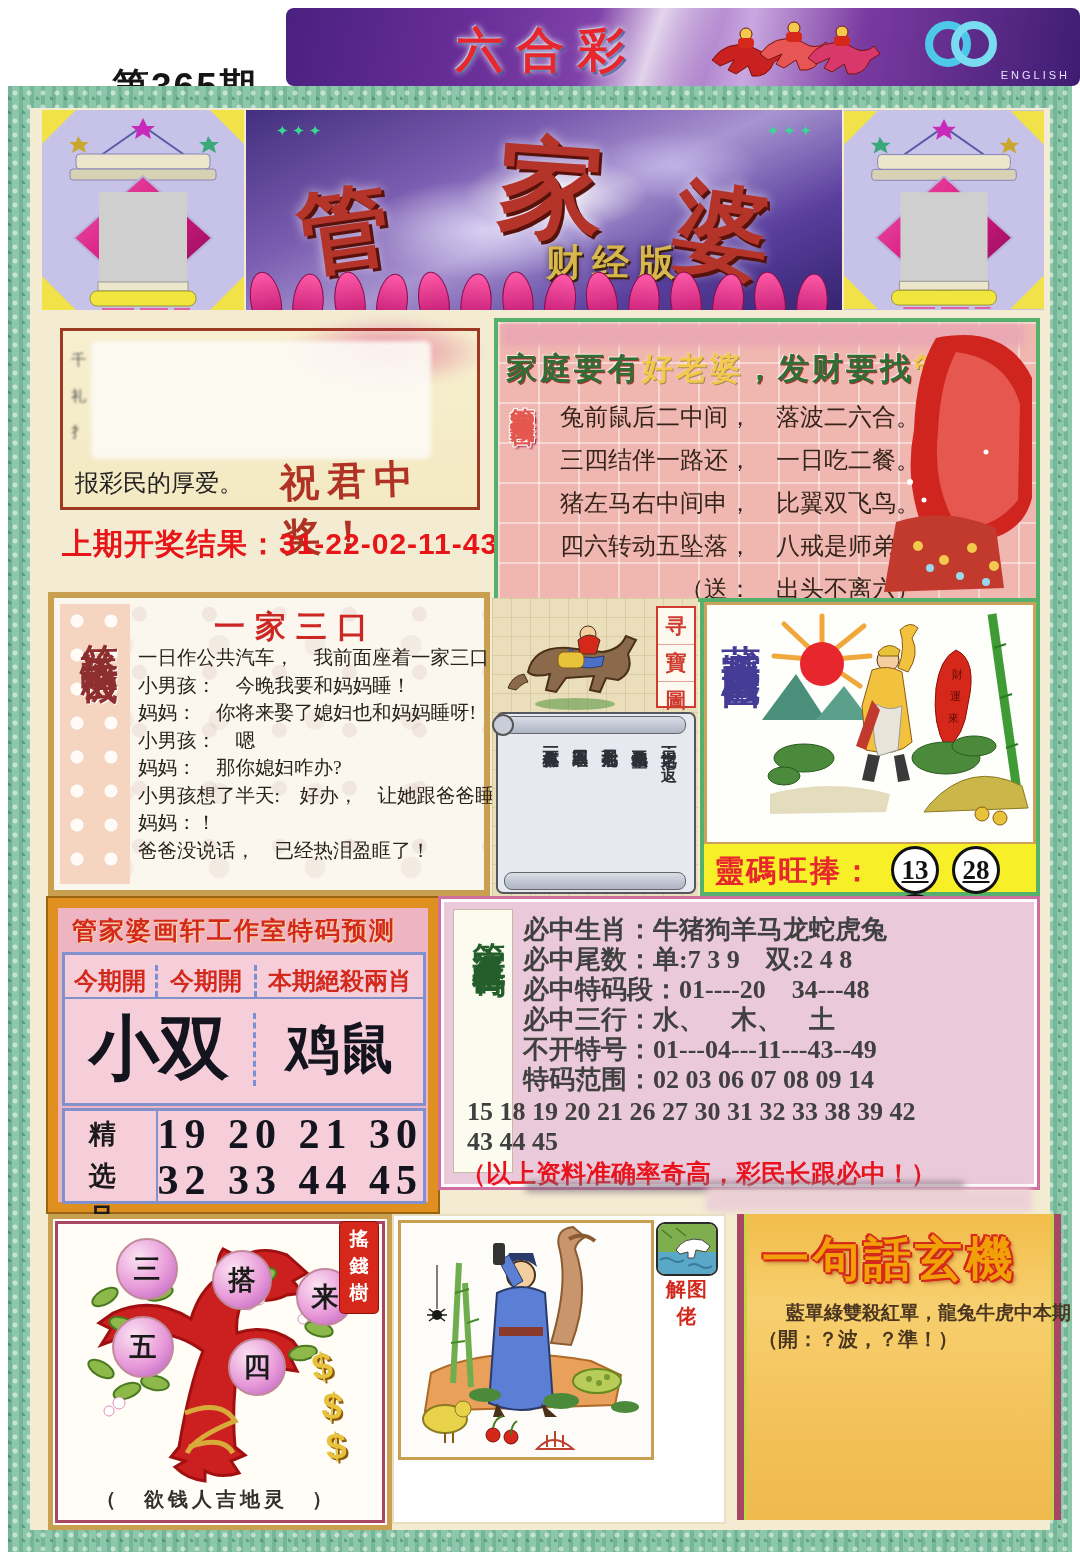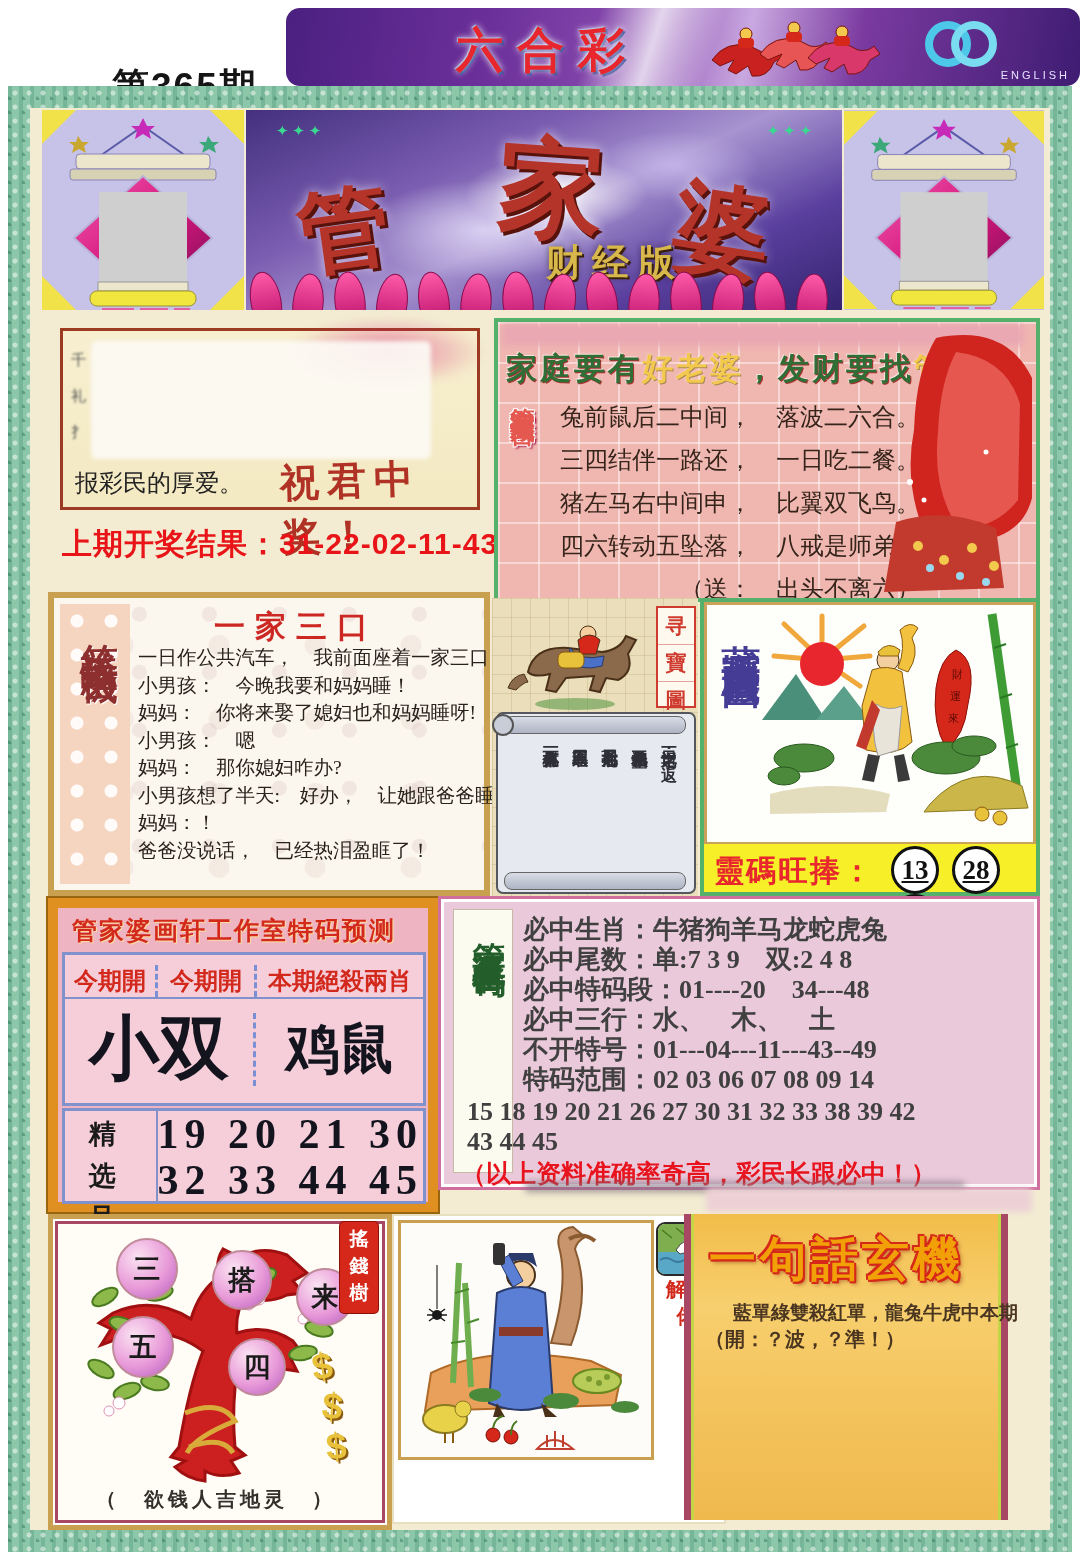--- a/index.html
+++ b/index.html
@@ -3,21 +3,21 @@
 <meta charset="utf-8">
 <style>
   html,body{margin:0;padding:0;background:#fdfdfb;}
   #page{position:relative;width:1080px;height:1555px;overflow:hidden;
         font-family:"Liberation Serif","DejaVu Serif",serif;background:#ffffff;}
   .abs{position:absolute;}
   
   .issue{font-family:"Liberation Sans","DejaVu Sans",sans-serif;font-weight:bold;
          font-size:37px;color:#151515;letter-spacing:2px;}
   .banner{background:linear-gradient(100deg,#4a2080 0%,#6b2f9a 25%,#8a4cb0 45%,#c9a8e0 58%,#7a3aa0 72%,#3f1c72 100%);
-          border-radius:14px;overflow:hidden;}
+          border-radius:8px;overflow:hidden;}
   .banner .streak{position:absolute;left:38%;top:-30px;width:120px;height:160px;
           background:linear-gradient(90deg,transparent,rgba(255,255,255,.75),transparent);
           transform:rotate(18deg);}
   .lotto{font-weight:900;font-size:47px;color:#e8262d;letter-spacing:14px;
          text-shadow:0 0 7px #ffffff,2px 2px 1px #233a8f,-1px -1px 1px #8ad;}
   .english{font-family:"Liberation Sans",sans-serif;font-size:11px;color:#e6e2ff;letter-spacing:3px;}
   
   .lace{background-color:#8cc7a9;
         background-image:radial-gradient(circle at 7px 7px,rgba(255,255,255,.5) 2px,transparent 3px),
                          radial-gradient(circle at 0 14px,rgba(26,100,74,.38) 3px,transparent 4px),
@@ -570,19 +570,19 @@
               <line x1="4" y1="6" x2="14" y2="14"></line>
               <line x1="18" y1="4" x2="28" y2="12"></line>
             </g>
           <path d="M18 26 q8 -14 26 -10 l8 6 -4 6 -10 -2 -2 8 -6 0 0 -6 -8 2z" fill="#ffffff" stroke="#444"></path>
         </svg>
       </div>
       <div class="emblem-t">解图佬</div>
     </div>
   </div>
 
-  <div class="abs sentbox" style="left:684px;top:1214px;width:310px;height:306px;">
+  <div class="abs sentbox" style="left:737px;top:1214px;width:310px;height:306px;">
     <div class="abs senttitle" style="left:18px;top:14px;">一句話玄機</div>
     <div class="abs sentline" style="left:42px;top:86px;font-size:19px;">藍單綠雙殺紅單，龍兔牛虎中本期</div>
     <div class="abs sentline" style="left:14px;top:112px;">（開：？波，？準！）</div>
   </div>
 
 </div>
 
 </body></html>

